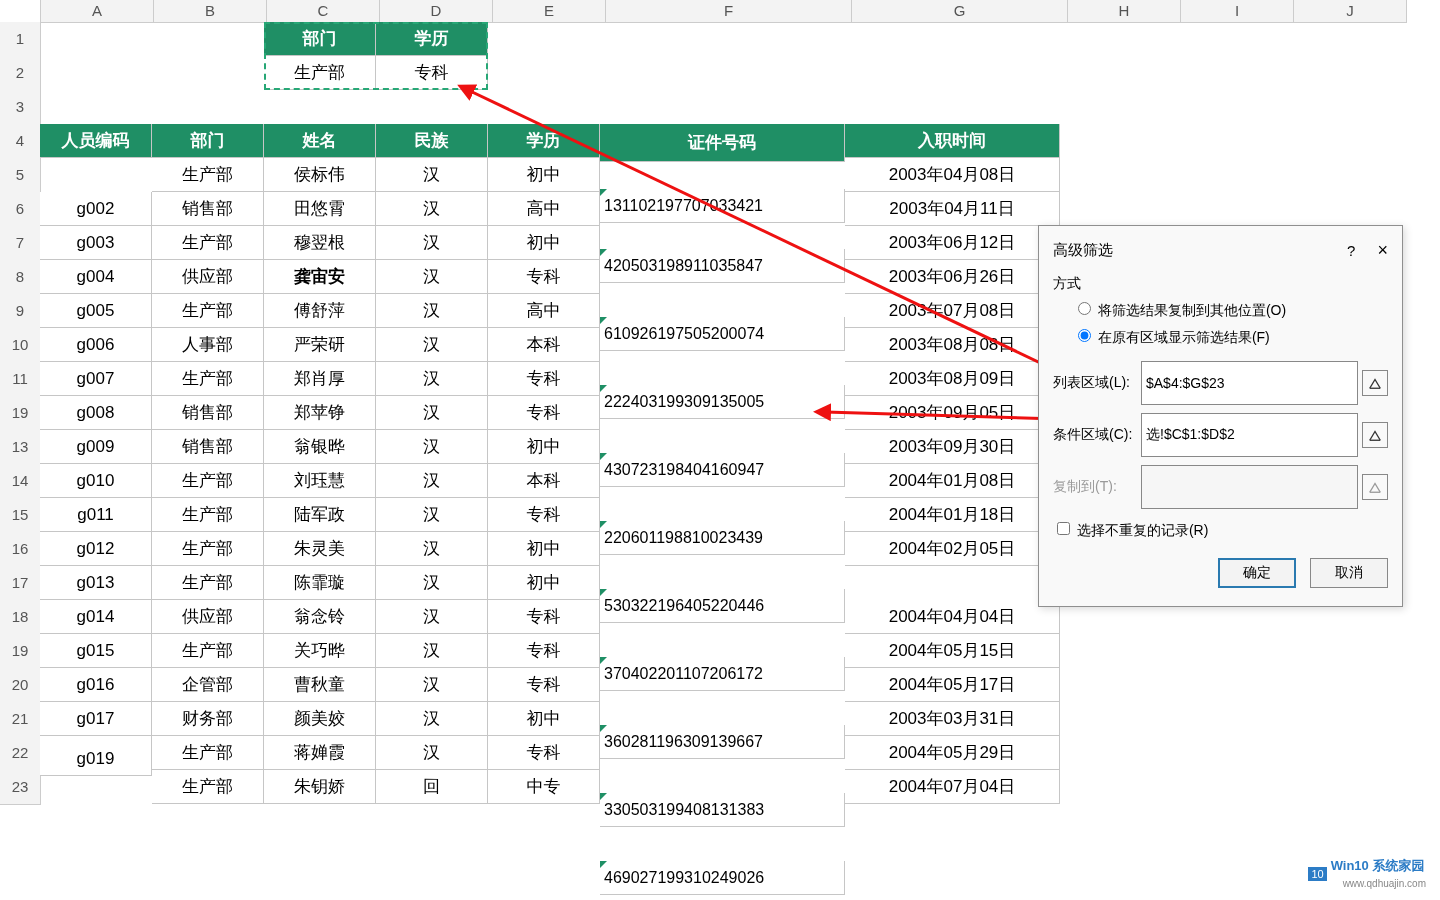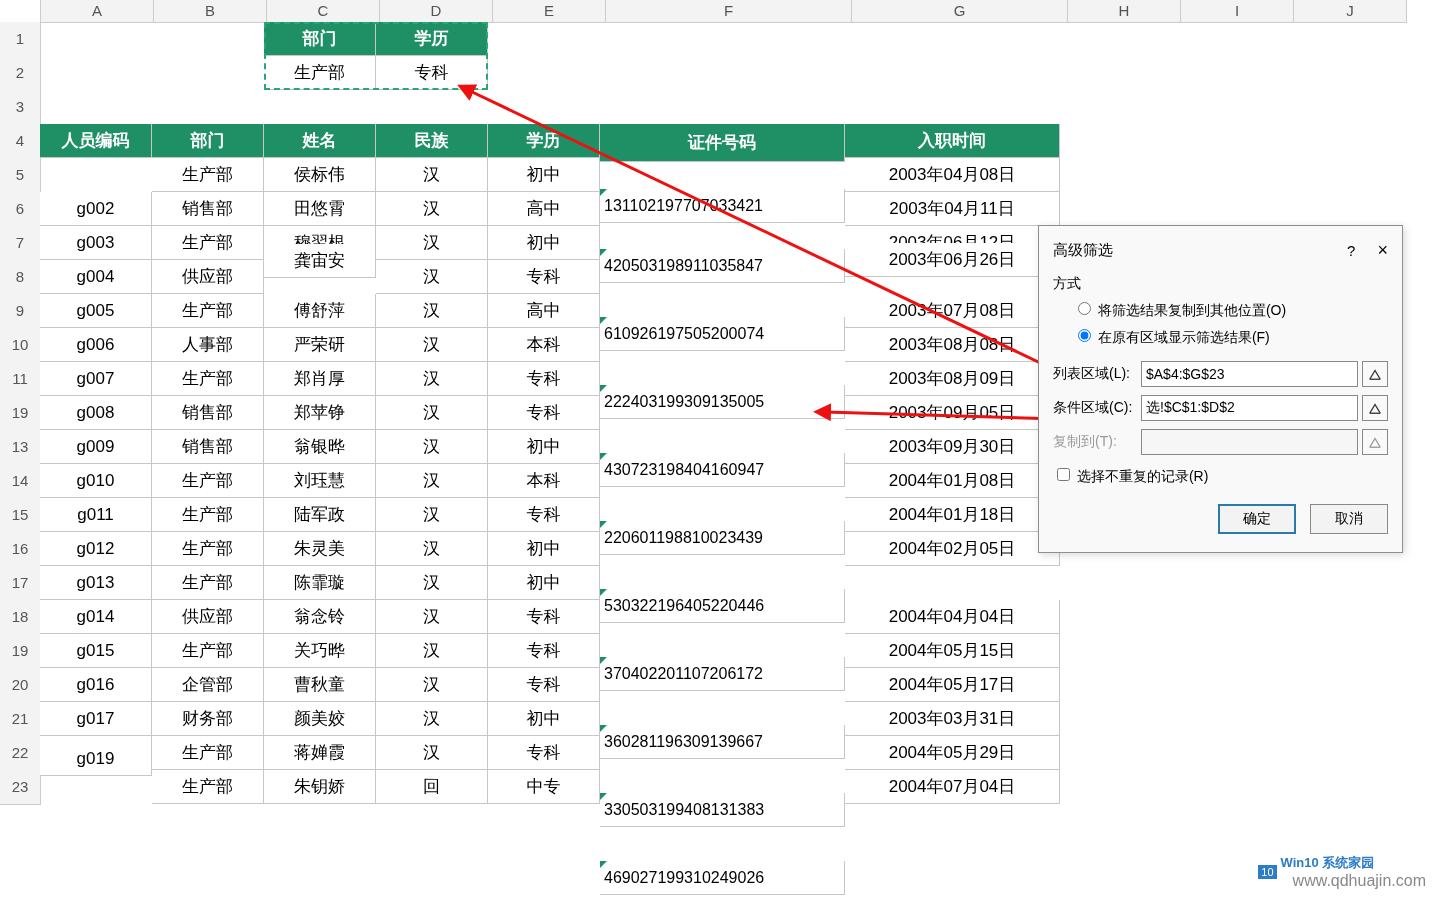--- a/index.html
+++ b/index.html
@@ -13,21 +13,21 @@
 .idcell{justify-content:flex-start;font-size:16px;position:relative;}
 .idcell::before{content:"";position:absolute;left:0;top:0;border-left:7px solid #1f8f65;border-bottom:7px solid transparent;}
 .marching{border:2px dashed #27a776;box-sizing:border-box;}
 .white{background:#fff;}
 .dialog{position:absolute;left:1038px;top:225px;width:335px;background:#f9f9f9;border:1px solid #8f8f8f;padding:14px 14px 18px 14px;font-size:14px;box-shadow:2px 2px 8px rgba(0,0,0,0.15);}
 .dialog .ttl{display:flex;justify-content:space-between;align-items:center;margin-bottom:14px;font-size:15px;text-align:right;}
 .dialog .optgrp{margin:6px 0 14px 0;}
 .dialog .optgrp label{display:block;margin:6px 0 6px 20px;font-size:14px;}
 .dialog .row{display:flex;align-items:center;margin:8px 0;}
 .dialog .row .lab{width:88px;font-size:14px;}
-.dialog .row input[type=text]{flex:1;border:1px solid #888;height:24px;padding:0 4px;font-size:14px;}
+.dialog .row input[type=text]{flex:1;border:1px solid #888;height:24px;padding:9px 4px;font-size:14px;}
 .dialog .row .pick{width:24px;height:24px;border:1px solid #888;margin-left:4px;display:flex;align-items:center;justify-content:center;}
 .dialog .btns{text-align:right;margin-top:18px;}
 .dialog .btns button{width:78px;height:30px;margin-left:10px;border:1px solid #888;background:#f3f3f3;font-size:14px;}
 .dialog .btns button.primary{border:2px solid #2a7ab0;}
 .disabled{color:#9a9a9a;}
 .pick svg{width:14px;height:14px;}
 .arrow{position:absolute;pointer-events:none;}
 .watermark{position:absolute;right:14px;bottom:10px;font-size:13px;color:#2c7cc6;display:flex;align-items:center;gap:4px;}
 .watermark .bx{background:#2c7cc6;color:#fff;padding:1px 3px;font-size:11px;}
 </style>
@@ -101,25 +101,25 @@
       <div class="cell white" style="left: 845px; top: 192px; width: 215px; height: 34px;">2003年04月11日</div>
       <div class="cell white" style="left: 40px; top: 226px; width: 112px; height: 34px;">g003</div>
       <div class="cell white" style="left: 152px; top: 226px; width: 112px; height: 34px;">生产部</div>
       <div class="cell white" style="left: 264px; top: 226px; width: 112px; height: 34px;">穆翌根</div>
       <div class="cell white" style="left: 376px; top: 226px; width: 112px; height: 34px;">汉</div>
       <div class="cell white" style="left: 488px; top: 226px; width: 112px; height: 34px;">初中</div>
       <div class="cell idcell" style="left: 600px; top: 226px; width: 245px; height: 34px;">610926197505200074</div>
       <div class="cell white" style="left: 845px; top: 226px; width: 215px; height: 34px;">2003年06月12日</div>
       <div class="cell white" style="left: 40px; top: 260px; width: 112px; height: 34px;">g004</div>
       <div class="cell white" style="left: 152px; top: 260px; width: 112px; height: 34px;">供应部</div>
-      <div class="cell white" style="left: 264px; top: 244px; width: 112px; height: 34px;">龚宙安</div>
+      <div class="cell white" style="left: 264px; top: 260px; width: 112px; height: 34px; font-weight: bold;">龚宙安</div>
       <div class="cell white" style="left: 376px; top: 260px; width: 112px; height: 34px;">汉</div>
       <div class="cell white" style="left: 488px; top: 260px; width: 112px; height: 34px;">专科</div>
       <div class="cell idcell" style="left: 600px; top: 260px; width: 245px; height: 34px;">222403199309135005</div>
-      <div class="cell white" style="left: 845px; top: 243px; width: 215px; height: 34px;">2003年06月26日</div>
+      <div class="cell white" style="left: 845px; top: 260px; width: 215px; height: 34px;">2003年06月26日</div>
       <div class="cell white" style="left: 40px; top: 294px; width: 112px; height: 34px;">g005</div>
       <div class="cell white" style="left: 152px; top: 294px; width: 112px; height: 34px;">生产部</div>
       <div class="cell white" style="left: 264px; top: 294px; width: 112px; height: 34px;">傅舒萍</div>
       <div class="cell white" style="left: 376px; top: 294px; width: 112px; height: 34px;">汉</div>
       <div class="cell white" style="left: 488px; top: 294px; width: 112px; height: 34px;">高中</div>
       <div class="cell idcell" style="left: 600px; top: 294px; width: 245px; height: 34px;">430723198404160947</div>
       <div class="cell white" style="left: 845px; top: 294px; width: 215px; height: 34px;">2003年07月08日</div>
       <div class="cell white" style="left: 40px; top: 328px; width: 112px; height: 34px;">g006</div>
       <div class="cell white" style="left: 152px; top: 328px; width: 112px; height: 34px;">人事部</div>
       <div class="cell white" style="left: 264px; top: 328px; width: 112px; height: 34px;">严荣研</div>
@@ -268,16 +268,16 @@
     <div class="btns">
       <button class="primary">确定</button>
       <button>取消</button>
     </div>
   </div>
 
   <div class="watermark">
     <span class="bx">10</span>
     <span>
       <span style="font-weight:bold;">Win10 系统家园</span><br>
-      <span style="font-size:16px;color:#888;margin-left:12px;">www.qdhuajin.com</span>
+      <span style="font-size:10px;color:#888;margin-left:12px;">www.qdhuajin.com</span>
     </span>
   </div>
 </div>
 
 </body></html>

